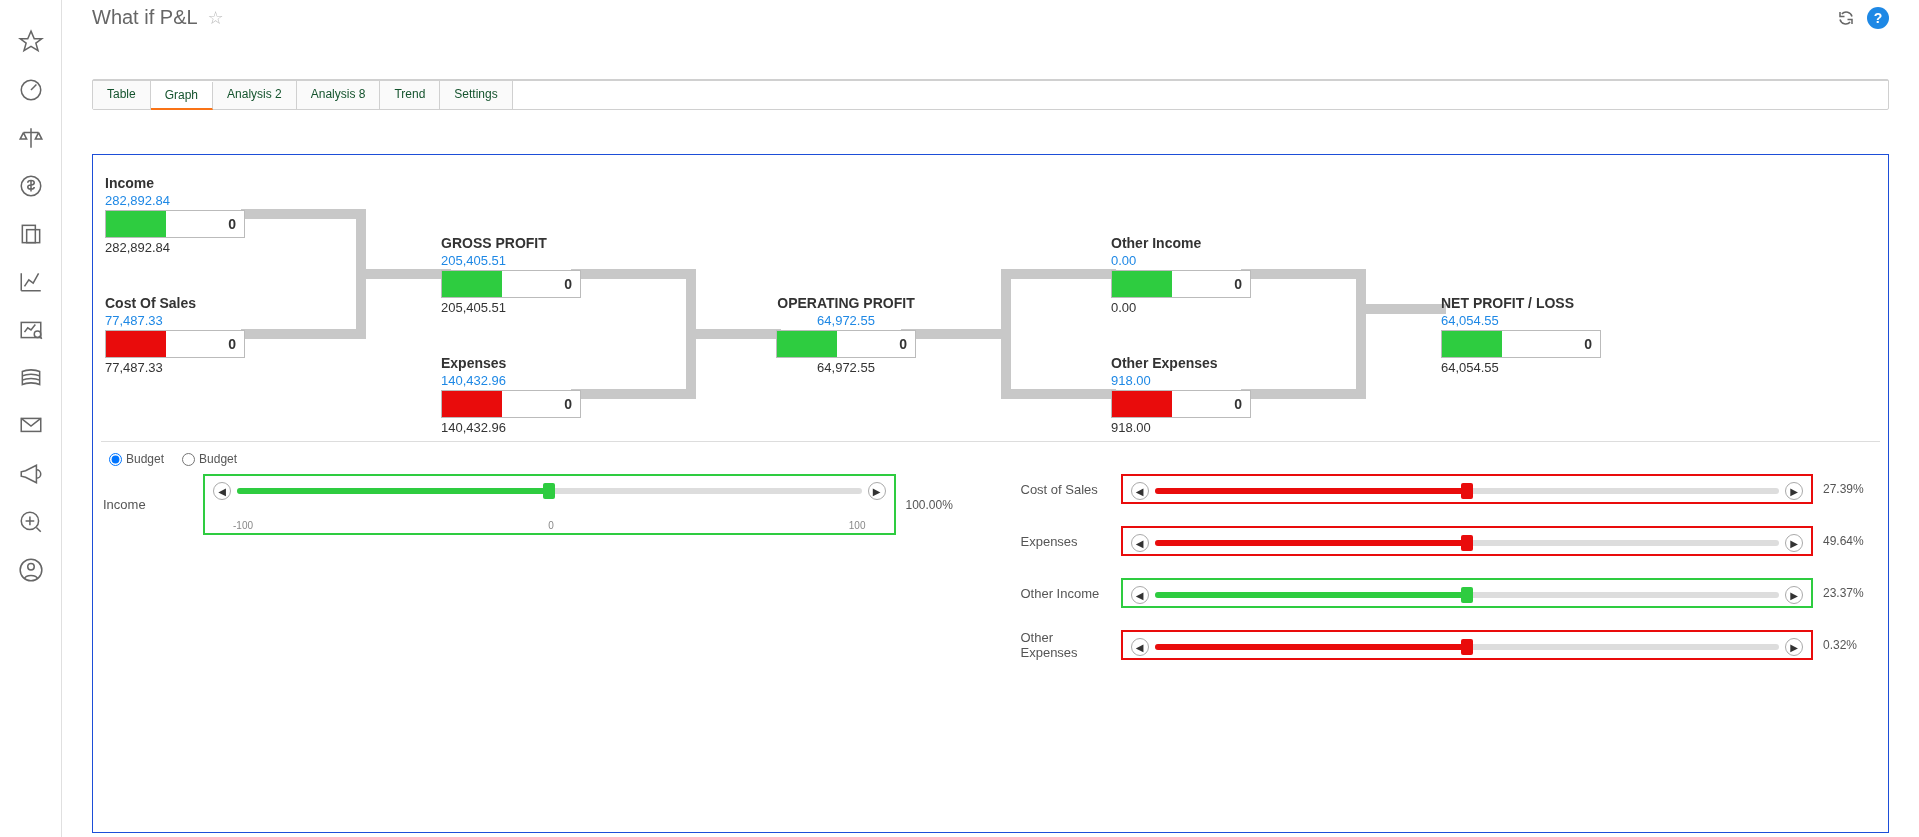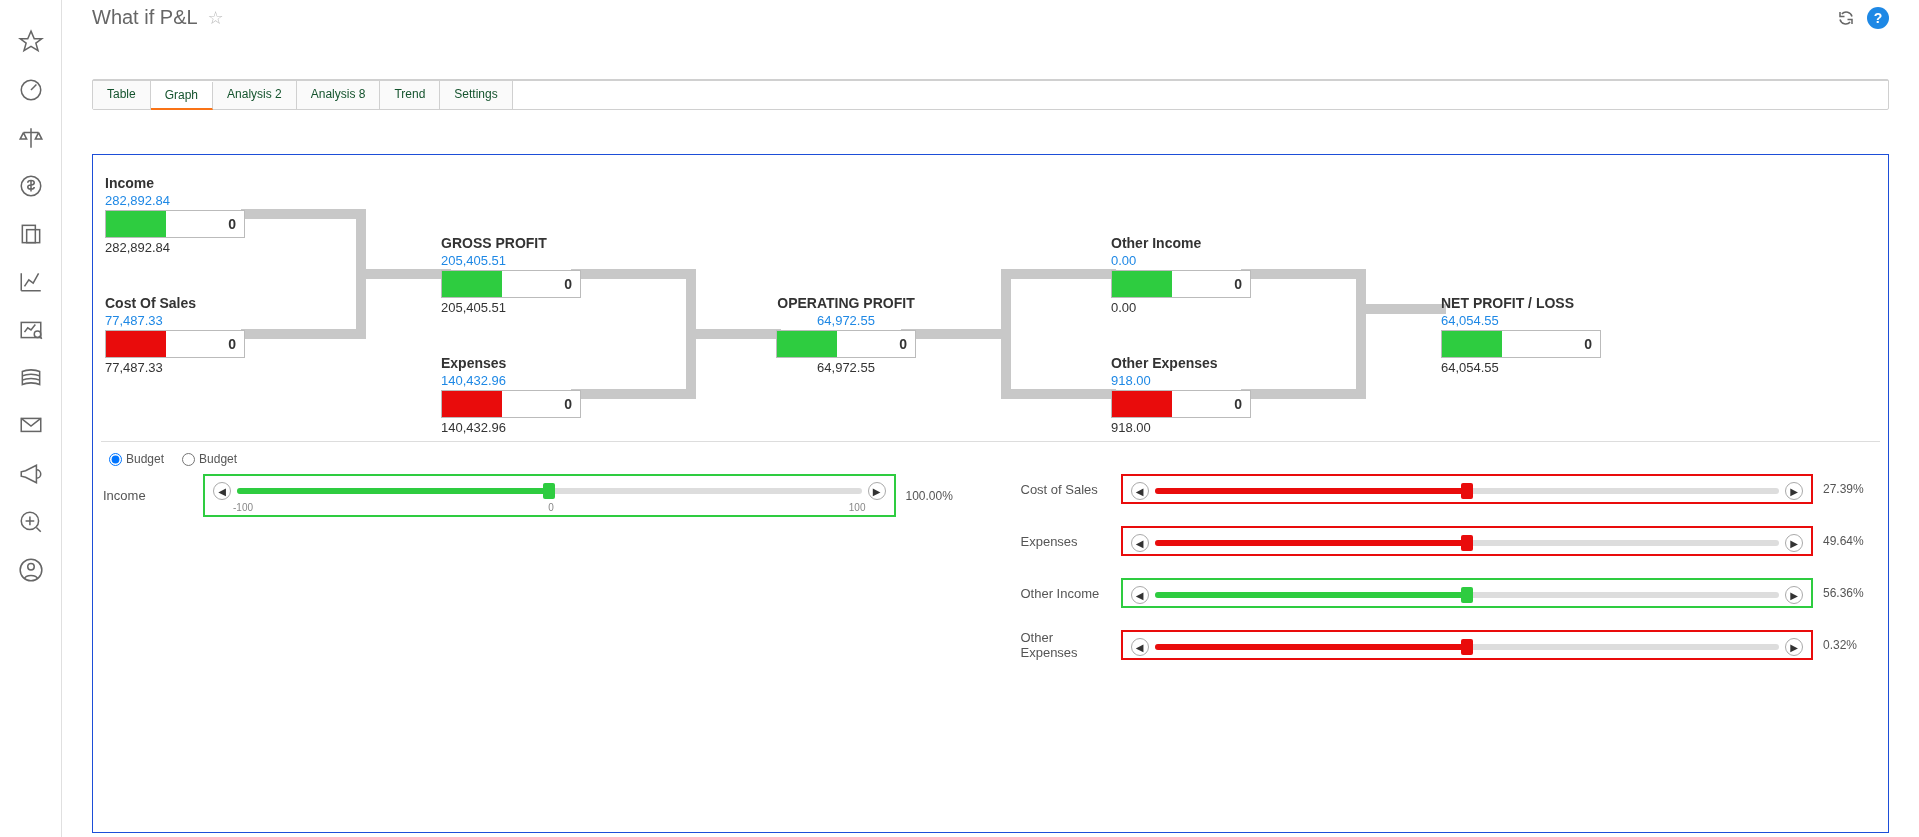--- a/index.html
+++ b/index.html
@@ -48,21 +48,21 @@
   .slider-box.r { border-color:#e90c0c; }
   .slider-ctrl { display:flex; align-items:center; gap:6px; }
   .nudge { width:18px; height:18px; border:1px solid #aaa; border-radius:50%; background:#fff; font-size:10px; display:flex; align-items:center; justify-content:center; cursor:pointer; }
   .track { flex:1; height:6px; background:#ddd; position:relative; border-radius:3px; }
   .track .fill { position:absolute; left:0; top:0; bottom:0; border-radius:3px; }
   .track.g .fill { background:#2ecc40; }
   .track.r .fill { background:#e90c0c; }
   .track .handle { position:absolute; top:-5px; width:12px; height:16px; border-radius:2px; cursor:pointer; }
   .track.g .handle { background:#2ecc40; }
   .track.r .handle { background:#e90c0c; }
-  .slider-ticks { display:flex; justify-content:space-between; font-size:10px; color:#888; padding: 0 20px; margin-top:2px;}
+  .slider-ticks { display:flex; justify-content:space-between; font-size:10px; color:#888; padding: 0 20px; margin-top:20px;}
   .slider-pct { width:55px; font-size:12px; color:#555; text-align:left; }
 </style>
 </head>
 <body>
 
 <div class="app">
 
   <div class="sidebar">
     <div class="nav-icon">
         <svg viewBox="0 0 24 24">
@@ -329,21 +329,21 @@
             <div class="slider-box g">
               <div class="slider-ctrl">
                 <div class="nudge">◀</div>
                 <div class="track g">
                   <div class="fill" style="width:50%"></div>
                   <div class="handle" style="left:calc(50% - 6px)"></div>
                 </div>
                 <div class="nudge">▶</div>
               </div>
             </div>
-            <div class="slider-pct">56.36%</div>
+            <div class="slider-pct">23.37%</div>
           </div>
 
           <div class="slider-row">
             <div class="slider-label">Other Expenses</div>
             <div class="slider-box r">
               <div class="slider-ctrl">
                 <div class="nudge">◀</div>
                 <div class="track r">
                   <div class="fill" style="width:50%"></div>
                   <div class="handle" style="left:calc(50% - 6px)"></div>

